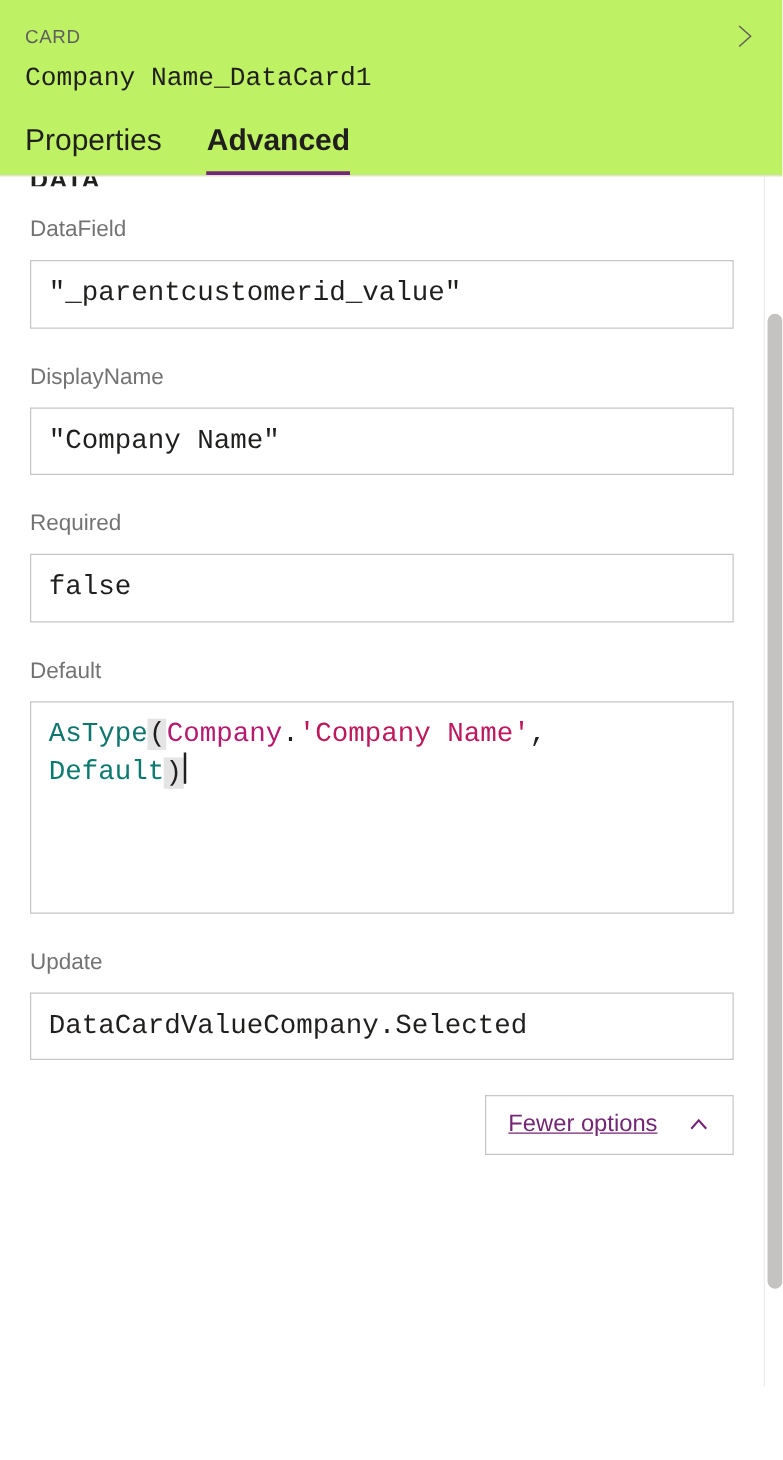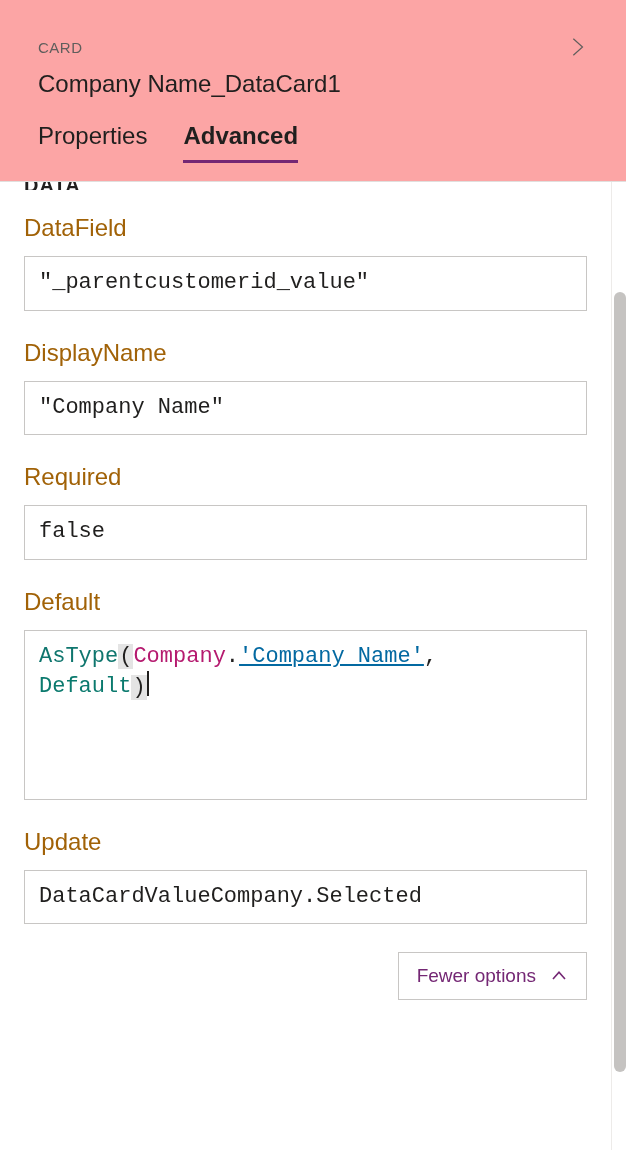--- a/index.html
+++ b/index.html
@@ -6,23 +6,23 @@
   html, body {
     width: 626px;
     height: 1168px;
     font-family: "Segoe UI", Arial, sans-serif;
     background: #ffffff;
     color: #323130;
     overflow: hidden;
     position: relative;
   }
   .header {
-    background: #fca5a5;
+    background: #bef264;
     border-bottom: 1px solid #e1dfdd;
-    padding: 18px;
+    padding: 0;
   }
   .header-top {
     display: flex;
     justify-content: space-between;
     align-items: center;
     padding: 18px 20px 0 20px;
   }
   .card-label {
     font-size: 15px;
     color: #605e5c;
@@ -30,24 +30,25 @@
   }
   .chevron-right {
     width: 22px;
     height: 22px;
     stroke: #605e5c;
     stroke-width: 1.3;
     fill: none;
     cursor: pointer;
   }
   .card-title {
-    font-size: 24px;
+    font-size: 21px;
     font-weight: 400;
     color: #201f1e;
     padding: 12px 20px 18px 20px;
+    font-family: Liberation Mono, monospace;
   }
   .tabs {
     display: flex;
     gap: 36px;
     padding: 0 20px;
   }
   .tab {
     font-size: 24px;
     color: #201f1e;
     padding: 6px 0 10px 0;
@@ -77,43 +78,43 @@
     font-weight: 700;
     letter-spacing: 1px;
     color: #201f1e;
     line-height: 0.35;
     overflow: hidden;
     height: 8px;
     margin-bottom: 24px;
   }
   .field-group { margin-bottom: 28px; }
   .field-label {
-    font-size: 24px;
-    color: #a16207;
+    font-size: 18px;
+    color: #737373;
     margin-bottom: 14px;
   }
   .prop-input {
     width: 100%;
     border: 1px solid #c8c6c4;
     background: #fff;
     padding: 12px 14px;
     font-family: Consolas, "Courier New", monospace;
     font-size: 22px;
     color: #201f1e;
     line-height: 1.3;
     outline: none;
     resize: none;
   }
   .prop-input.tall { height: 170px; }
   
   .tok-func   { color: #0f766e; }
   .tok-paren  { background: #e4e4e4; color: #201f1e; padding: 0 1px; }
   .tok-ident  { color: #b51a6f; }
   .tok-dot    { color: #201f1e; }
-  .tok-str    { color: #0369a1; text-decoration: underline; }
+  .tok-str    { color: #be185d; }
   .tok-name   { color: #0b7a6e; }
   .caret {
     display: inline-block;
     width: 0;
     border-left: 2px solid #201f1e;
     height: 1.1em;
     vertical-align: -3px;
   }
   .fewer-row {
     display: flex;
@@ -121,22 +122,23 @@
     margin-top: 12px;
   }
   .fewer-btn {
     border: 1px solid #c8c6c4;
     background: #fff;
     color: #742774;
     font-size: 19px;
     padding: 12px 18px;
     display: flex;
     align-items: center;
-    gap: 14px;
+    gap: 24px;
     cursor: pointer;
+    text-decoration: underline;
   }
   .chev-up {
     width: 18px; height: 18px;
     stroke: #742774; stroke-width: 2.2; fill: none;
   }
   .scrollbar-track {
     position: absolute;
     right: 0;
     top: 20px;
     bottom: 20px;

